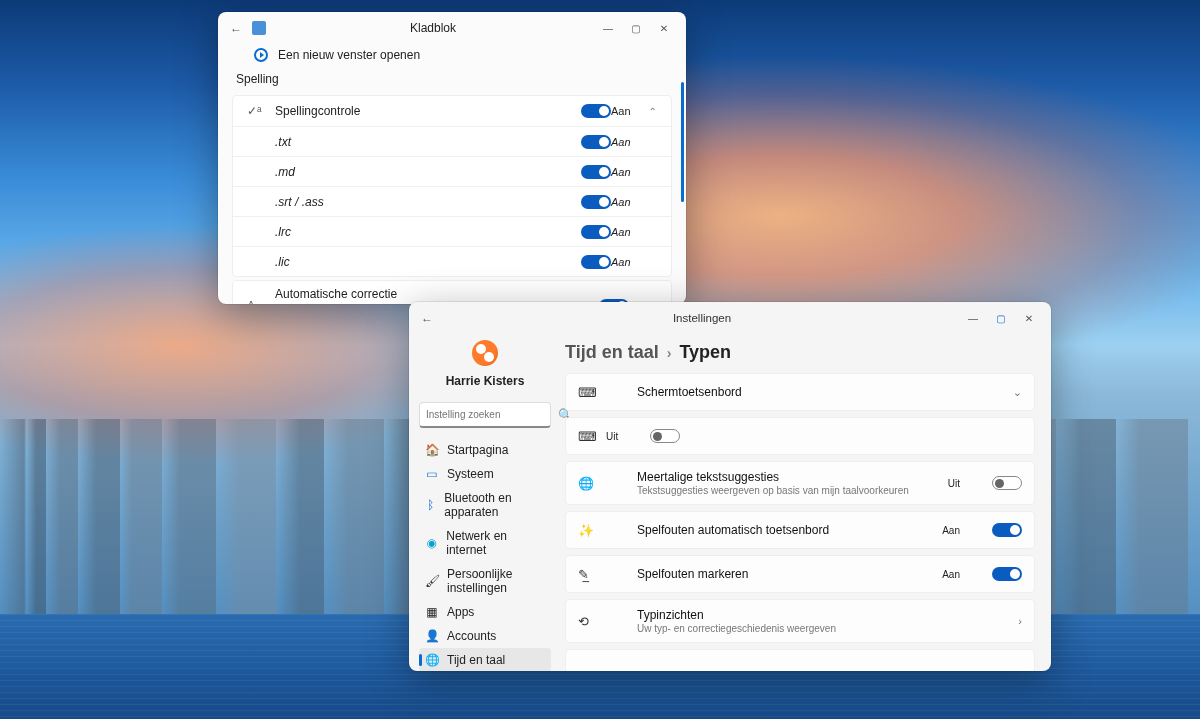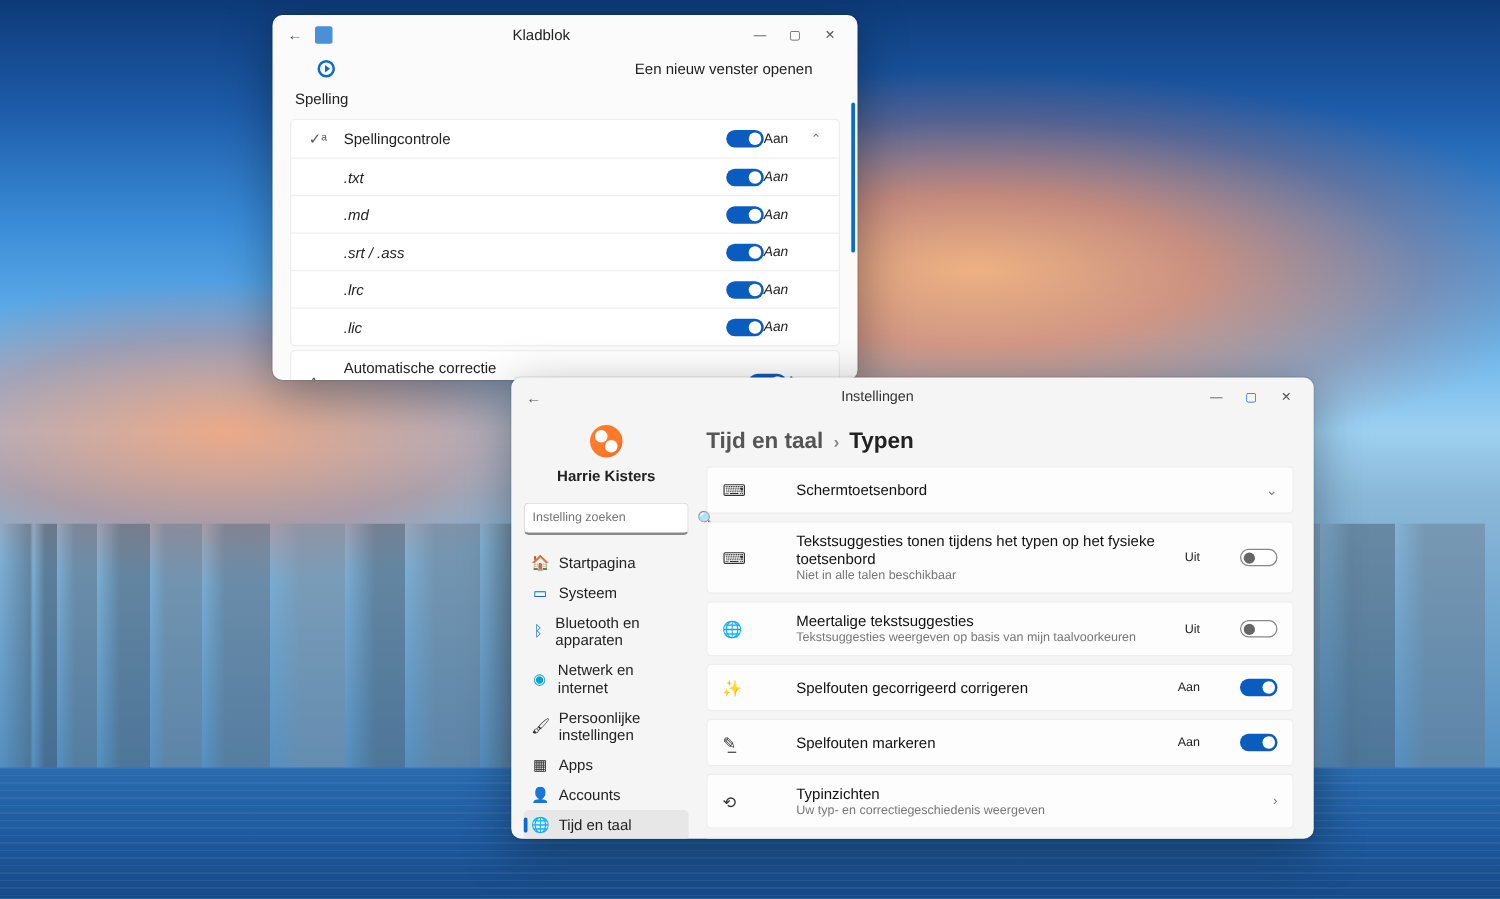--- a/index.html
+++ b/index.html
@@ -45,21 +45,21 @@
   .window { position: absolute; background: #f9f9f9; border-radius: 8px; box-shadow: 0 10px 40px rgba(0,0,0,0.35), 0 0 0 1px rgba(0,0,0,0.08); overflow: hidden; }
 
   
   .w1 { left: 218px; top: 12px; width: 468px; height: 292px; z-index: 1; background: #fbfbfb; }
   .titlebar { height: 32px; display: flex; align-items: center; padding: 0 8px; font-size: 12px; color: #222; }
   .titlebar .back { width: 20px; text-align: center; color: #555; cursor: pointer; }
   .titlebar .app-icon { width: 14px; height: 14px; margin: 0 6px; background: #4a90d9; border-radius: 2px; display: inline-flex; align-items: center; justify-content: center; }
   .titlebar .title { flex: 1; font-size: 12px; text-align: center; }
   .titlebar .ctrl { width: 28px; height: 28px; display: flex; align-items: center; justify-content: center; color: #555; font-size: 10px; cursor: pointer; }
 
-  .top-item { display: flex; align-items: center; padding: 4px 36px; font-size: 12px; color: #222; justify-content: space-between; }
+  .top-item { display: flex; align-items: center; padding: 4px 36px; font-size: 12px; color: #222; }
   .top-item .icon { width: 14px; height: 14px; border: 2px solid #0a6cce; border-radius: 50%; margin-right: 10px; display: flex; align-items: center; justify-content: center; }
   .top-item .icon::after { content: ""; width: 0; height: 0; border-left: 4px solid #0a6cce; border-top: 3px solid transparent; border-bottom: 3px solid transparent; margin-left: 1px; }
 
   .section-label { font-size: 12px; color: #222; padding: 6px 18px 6px; }
 
   .card { background: #fff; border: 1px solid #eee; border-radius: 4px; margin: 3px 14px; }
   .row { display: flex; align-items: center; padding: 6px 14px; font-size: 12px; color: #222; min-height: 30px; }
   .row + .row { border-top: 1px solid #f0f0f0; }
   .row .ricon { width: 16px; margin-right: 12px; color: #555; font-size: 12px; }
   .row .rlabel { flex: 1; }
@@ -257,42 +257,38 @@
       <div class="srow">
         <span class="sicon2">⌨</span>
         <div class="stext">
             <div class="stitle">Schermtoetsenbord</div>
           </div>
         <span class="schev">⌄</span>
       </div>
 
       <div class="srow">
         <span class="sicon2">⌨</span>
-        <div class="stext">
-          <div class="stitle">Tekstsuggesties tonen tijdens het typen op het fysieke toetsenbord</div>
-          <div class="ssub">Niet in alle talen beschikbaar</div>
-        </div>
         <span class="sstate">Uit</span>
         <span class="toggle off"></span>
       </div>
 
       <div class="srow">
         <span class="sicon2">🌐</span>
         <div class="stext">
           <div class="stitle">Meertalige tekstsuggesties</div>
           <div class="ssub">Tekstsuggesties weergeven op basis van mijn taalvoorkeuren</div>
         </div>
         <span class="sstate">Uit</span>
         <span class="toggle off"></span>
       </div>
 
       <div class="srow">
         <span class="sicon2">✨</span>
         <div class="stext">
-            <div class="stitle">Spelfouten gecorrigeerd corrigeren</div>
+            <div class="stitle">Spelfouten automatisch toetsenbord</div>
           </div>
         <span class="sstate">Aan</span>
         <span class="toggle on"></span>
       </div>
 
       <div class="srow">
         <span class="sicon2">✎̲</span>
         <div class="stext">
             <div class="stitle">Spelfouten markeren</div>
           </div>

